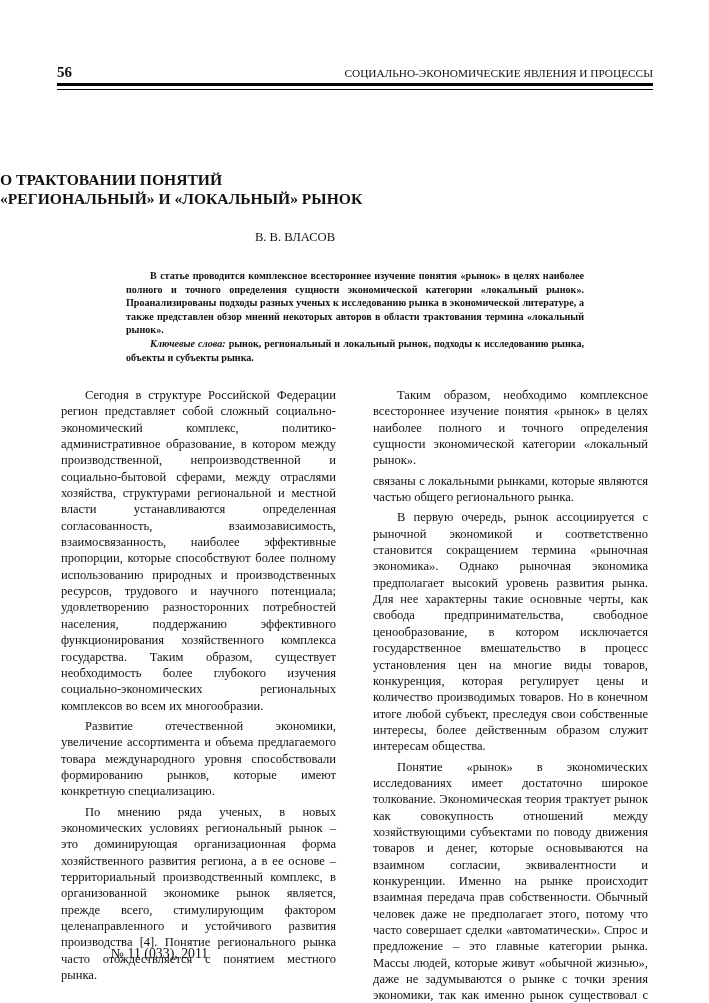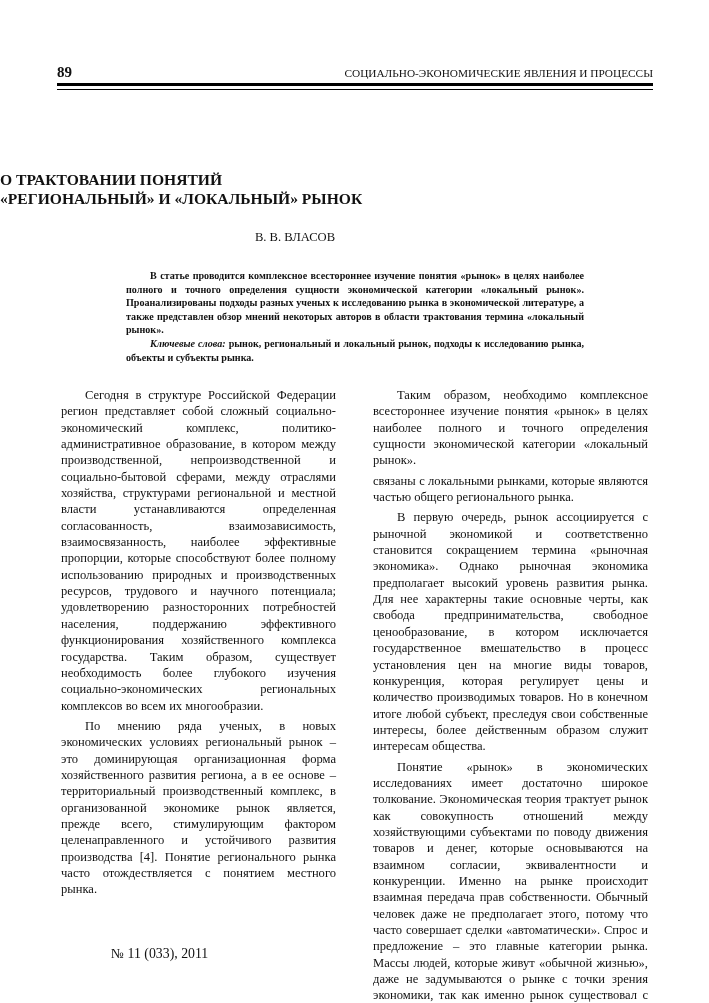--- a/index.html
+++ b/index.html
@@ -19,39 +19,40 @@
   .col { position: absolute; top: 383px; width: 283px; font-size: 12.55px; line-height: 16.35px;
          text-align: justify; hyphens: manual; }
   .col p { margin: 4px; text-indent: 24px; }
   .col-left { left: 57px; }
   .col-right { left: 369px; }
   .issue { position: absolute; left: 63px; top: 946px; font-size: 13.8px; font-weight: normal; margin-left: 48px; }
 </style>
 </head>
 <body>
 
-<div class="page-number">89</div>
+<div class="page-number">56</div>
 <div class="running-head">СОЦИАЛЬНО-ЭКОНОМИЧЕСКИЕ ЯВЛЕНИЯ И ПРОЦЕССЫ</div>
 <div class="rule-thick"></div>
 <div class="rule-thin"></div>
 
 <div class="title">
   <div>О ТРАКТОВАНИИ ПОНЯТИЙ</div>
   <div>«РЕГИОНАЛЬНЫЙ» И «ЛОКАЛЬНЫЙ» РЫНОК</div>
 </div>
 
 <div class="author">В. В. ВЛАСОВ</div>
 
 <div class="abstract">
   <p>В статье проводится комплексное всестороннее изучение понятия «рынок» в целях наиболее полного и точного определения сущности экономической категории «локальный рынок». Проанализированы подходы разных ученых к исследованию рынка в экономической литературе, а также представлен обзор мнений некоторых авторов в области трактования термина «локальный рынок».</p>
   <p><span class="kw-label">Ключевые слова:</span><span> рынок, региональный и локальный рынок, подходы к исследованию рынка, объекты и субъекты рынка.</span></p>
 </div>
 
 <div class="col col-left">
   <p>Сегодня в структуре Российской Федерации регион представляет собой сложный социально-экономический комплекс, политико-административное образование, в котором между производственной, непроизводственной и социально-бытовой сферами, между отраслями хозяйства, структурами региональной и местной власти устанавливаются определенная согласованность, взаимозависимость, взаимосвязанность, наиболее эффективные пропорции, которые способствуют более полному использованию природных и производственных ресурсов, трудового и научного потенциала; удовлетворению разносторонних потребностей населения, поддержанию эффективного функционирования хозяйственного комплекса государства. Таким образом, существует необходимость более глубокого изучения социально-экономических региональных комплексов во всем их многообразии.</p>
+  <p>Развитие отечественной экономики, увеличение ассортимента и объема предлагаемого товара международного уровня способствовали формированию рынков, которые имеют конкретную специализацию.</p>
   <p>По мнению ряда ученых, в новых экономических условиях региональный рынок – это доминирующая организационная форма хозяйственного развития региона, а в ее основе – территориальный производственный комплекс, в организованной экономике рынок является, прежде всего, стимулирующим фактором целенаправленного и устойчивого развития производства [4]. Понятие регионального рынка часто отождествляется с понятием местного рынка.</p>
 </div>
 
 <div class="col col-right">
   <p>Таким образом, необходимо комплексное всестороннее изучение понятия «рынок» в целях наиболее полного и точного определения сущности экономической категории «локальный рынок».</p>
   <p style="text-indent:0">связаны с локальными рынками, которые являются частью общего регионального рынка.</p>
   <p>В первую очередь, рынок ассоциируется с рыночной экономикой и соответственно становится сокращением термина «рыночная экономика». Однако рыночная экономика предполагает высокий уровень развития рынка. Для нее характерны такие основные черты, как свобода предпринимательства, свободное ценообразование, в котором исключается государственное вмешательство в процесс установления цен на многие виды товаров, конкуренция, которая регулирует цены и количество производимых товаров. Но в конечном итоге любой субъект, преследуя свои собственные интересы, более действенным образом служит интересам общества.</p>
   <p>Понятие «рынок» в экономических исследованиях имеет достаточно широкое толкование. Экономическая теория трактует рынок как совокупность отношений между хозяйствующими субъектами по поводу движения товаров и денег, которые основываются на взаимном согласии, эквивалентности и конкуренции. Именно на рынке происходит взаимная передача прав собственности. Обычный человек даже не предполагает этого, потому что часто совершает сделки «автоматически». Спрос и предложение – это главные категории рынка. Массы людей, которые живут «обычной жизнью», даже не задумываются о рынке с точки зрения экономики, так как именно рынок существовал с древних времен</p>
 </div>
 

